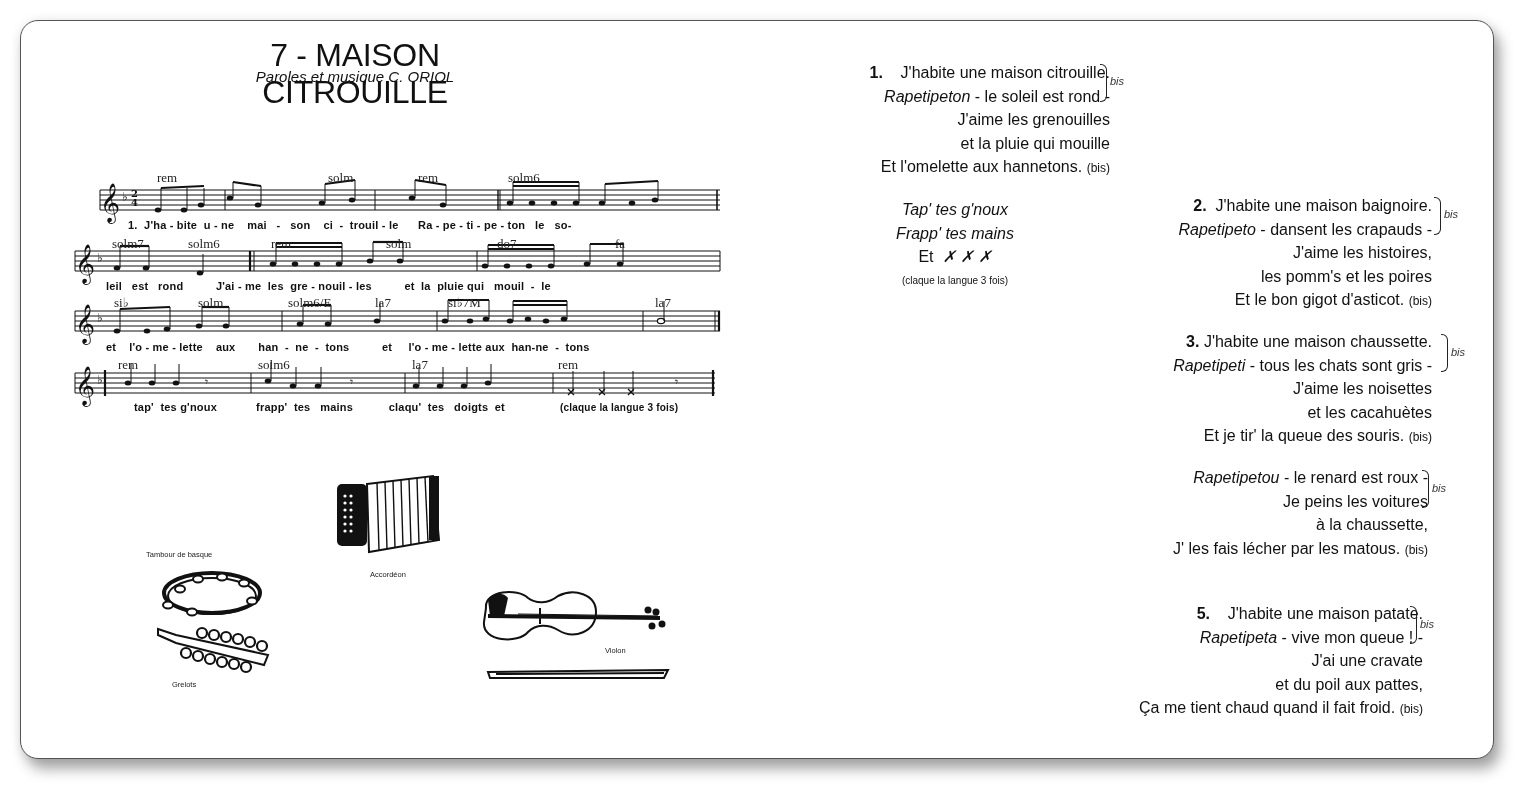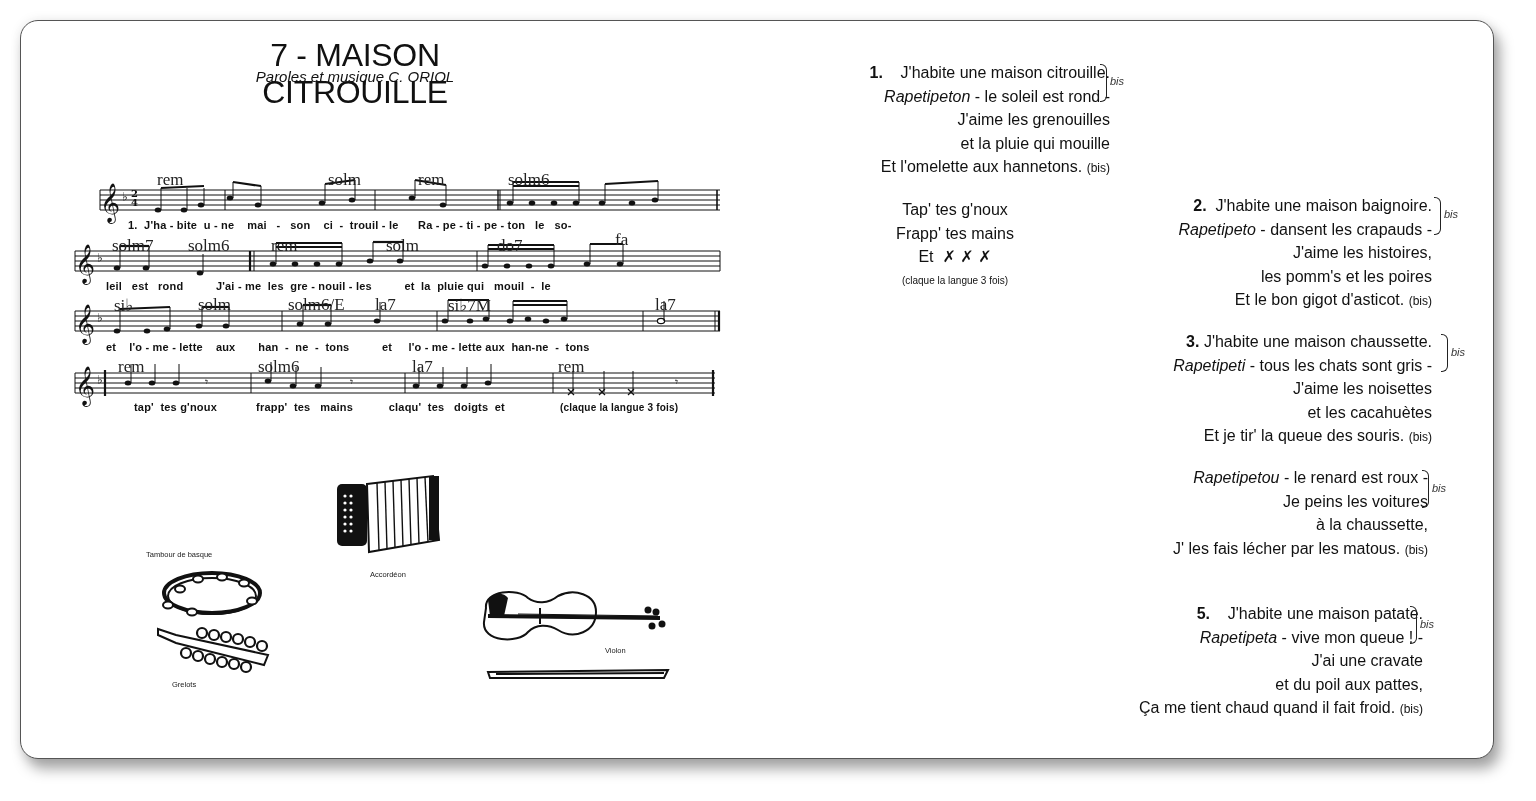--- a/index.html
+++ b/index.html
@@ -2,31 +2,31 @@
 <html><head>
 <meta charset="utf-8">
 <style>
   html,body{margin:0;padding:0;}
   body{width:1536px;height:801px;background:#ffffff;position:relative;overflow:hidden;font-family:"Liberation Sans",sans-serif;color:#111;}
   .card{position:absolute;left:20px;top:20px;width:1474px;height:739px;background:#fff;border:1.5px solid #555;border-radius:18px;box-shadow:6px 10px 14px rgba(0,0,0,0.35),0 0 12px rgba(0,0,0,0.08);box-sizing:border-box;}
   .abs{position:absolute;}
   .title{left:190px;top:37px;width:330px;text-align:center;font-weight:normal;font-size:32px;letter-spacing:-0.3px;}
   .subtitle{left:190px;top:68px;width:330px;text-align:center;font-style:italic;font-size:15px;}
   .score{left:70px;top:168px;width:660px;height:270px;}
-  .chord{position:absolute;font-family:"Liberation Serif",serif;font-size:17px;color:#222;}
+  .chord{position:absolute;font-family:"Liberation Serif",serif;font-size:13px;color:#222;}
   .lyric{position:absolute;font-size:11px;font-weight:bold;color:#111;letter-spacing:0.2px;white-space:pre;}
   .lyric.small{font-size:10px;}
   .verse{position:absolute;text-align:right;font-size:16px;line-height:23.5px;color:#111;}
   .verse .num{font-weight:bold;}
   .verse .it{font-style:italic;}
   .verse .bisp{font-size:12px;}
   .bis-brace{position:absolute;font-size:11px;font-style:italic;color:#333;}
   .brace{position:absolute;width:6px;border-right:1.3px solid #222;border-top:1.3px solid #222;border-bottom:1.3px solid #222;border-radius:0 6px 6px 0;}
   .chorus{position:absolute;left:850px;top:198px;width:210px;text-align:center;font-size:16px;line-height:23.5px;}
-  .chorus .it{}
+  .chorus .it{font-style:italic;}
   .chorus .note{font-size:10px;}
   .caption{position:absolute;font-size:7.5px;color:#222;}
 </style>
 </head>
 <body>
 
 <div class="card"></div>
 
 <div class="abs title">7 - MAISON CITROUILLE</div>
 <div class="abs subtitle">Paroles et musique C. ORIOL</div>
@@ -264,21 +264,21 @@
   <span class="chord" style="left:258px;top:2px">solm</span>
   <span class="chord" style="left:348px;top:2px">rem</span>
   <span class="chord" style="left:438px;top:2px">solm6</span>
   <span class="lyric" style="left:58px;top:51px">1.  J'ha - bite  u - ne    mai   -   son    ci  -  trouil - le      Ra - pe - ti - pe - ton   le   so-</span>
 
   <span class="chord" style="left:42px;top:68px">solm7</span>
   <span class="chord" style="left:118px;top:68px">solm6</span>
   <span class="chord" style="left:201px;top:68px">rem</span>
   <span class="chord" style="left:316px;top:68px">solm</span>
   <span class="chord" style="left:427px;top:68px">do7</span>
-  <span class="chord" style="left:545px;top:62px">fa</span>
+  <span class="chord" style="left:545px;top:68px">fa</span>
   <span class="lyric" style="left:36px;top:112px">leil   est   rond          J'ai - me  les  gre - nouil - les          et  la  pluie qui   mouil  -  le</span>
 
   <span class="chord" style="left:44px;top:127px">si♭</span>
   <span class="chord" style="left:128px;top:127px">solm</span>
   <span class="chord" style="left:218px;top:127px">solm6/E</span>
   <span class="chord" style="left:305px;top:127px">la7</span>
   <span class="chord" style="left:378px;top:127px">si♭7M</span>
   <span class="chord" style="left:585px;top:127px">la7</span>
   <span class="lyric" style="left:36px;top:173px">et    l'o - me - lette    aux       han  -  ne  -  tons          et     l'o - me - lette aux  han-ne  -  tons</span>
 

